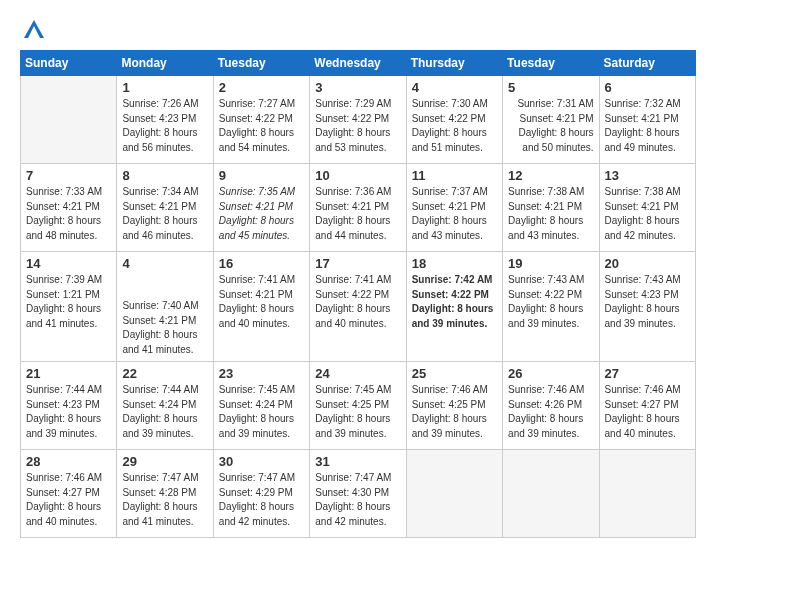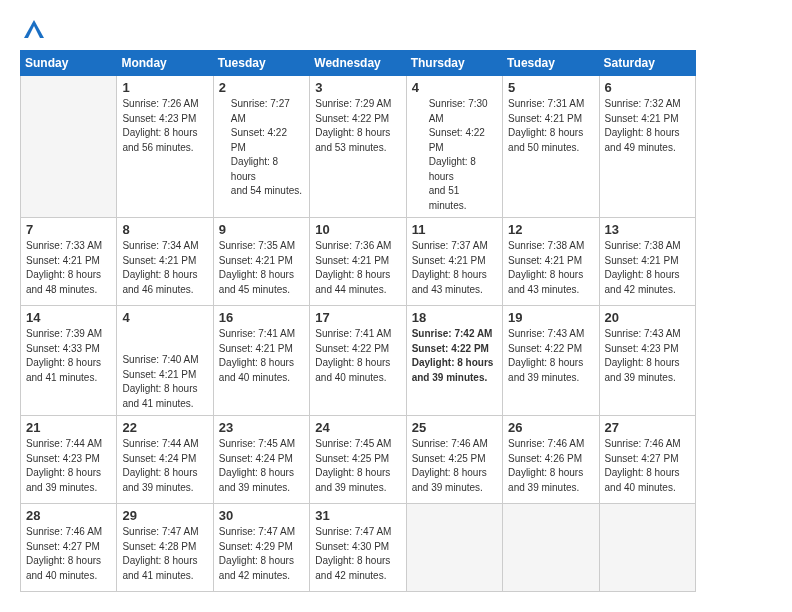--- a/index.html
+++ b/index.html
@@ -139,42 +139,42 @@
           <td class="empty"></td>
           <td>
             <span class="day-num">1</span>
             <div class="day-info" style="white-space: pre-line;">Sunrise: 7:26 AM
 Sunset: 4:23 PM
 Daylight: 8 hours
 and 56 minutes.</div>
           </td>
           <td>
             <span class="day-num">2</span>
-            <div class="day-info" style="white-space: pre-line; margin-left: 12px;">Sunrise: 7:27 AM
+            <div class="day-info" style="white-space: pre-line;">Sunrise: 7:27 AM
 Sunset: 4:22 PM
 Daylight: 8 hours
 and 54 minutes.</div>
           </td>
           <td>
             <span class="day-num">3</span>
             <div class="day-info" style="white-space: pre-line;">Sunrise: 7:29 AM
 Sunset: 4:22 PM
 Daylight: 8 hours
 and 53 minutes.</div>
           </td>
           <td>
             <span class="day-num">4</span>
-            <div class="day-info" style="white-space: pre-line; margin-left: 17px;">Sunrise: 7:30 AM
+            <div class="day-info" style="white-space: pre-line;">Sunrise: 7:30 AM
 Sunset: 4:22 PM
 Daylight: 8 hours
 and 51 minutes.</div>
           </td>
           <td>
             <span class="day-num">5</span>
-            <div class="day-info" style="white-space: pre-line;">Sunrise: 7:31 AM
+            <div class="day-info" style="white-space: pre-line; text-align: right;">Sunrise: 7:31 AM
 Sunset: 4:21 PM
 Daylight: 8 hours
 and 50 minutes.</div>
           </td>
           <td>
             <span class="day-num">6</span>
             <div class="day-info" style="white-space: pre-line;">Sunrise: 7:32 AM
 Sunset: 4:21 PM
 Daylight: 8 hours
 and 49 minutes.</div>
@@ -190,21 +190,21 @@
           </td>
           <td>
             <span class="day-num">8</span>
             <div class="day-info" style="white-space: pre-line;">Sunrise: 7:34 AM
 Sunset: 4:21 PM
 Daylight: 8 hours
 and 46 minutes.</div>
           </td>
           <td>
             <span class="day-num">9</span>
-            <div class="day-info" style="white-space: pre-line;">Sunrise: 7:35 AM
+            <div class="day-info" style="white-space: pre-line; font-style: italic;">Sunrise: 7:35 AM
 Sunset: 4:21 PM
 Daylight: 8 hours
 and 45 minutes.</div>
           </td>
           <td>
             <span class="day-num">10</span>
             <div class="day-info" style="white-space: pre-line;">Sunrise: 7:36 AM
 Sunset: 4:21 PM
 Daylight: 8 hours
 and 44 minutes.</div>
@@ -228,21 +228,21 @@
             <div class="day-info" style="white-space: pre-line;">Sunrise: 7:38 AM
 Sunset: 4:21 PM
 Daylight: 8 hours
 and 42 minutes.</div>
           </td>
         </tr>
         <tr>
           <td>
             <span class="day-num">14</span>
             <div class="day-info" style="white-space: pre-line;">Sunrise: 7:39 AM
-Sunset: 4:33 PM
+Sunset: 1:21 PM
 Daylight: 8 hours
 and 41 minutes.</div>
           </td>
           <td>
             <span class="day-num">4</span>
             <div class="day-info" style="white-space: pre-line; margin-top: 28px;">Sunrise: 7:40 AM
 Sunset: 4:21 PM
 Daylight: 8 hours
 and 41 minutes.</div>
           </td>

